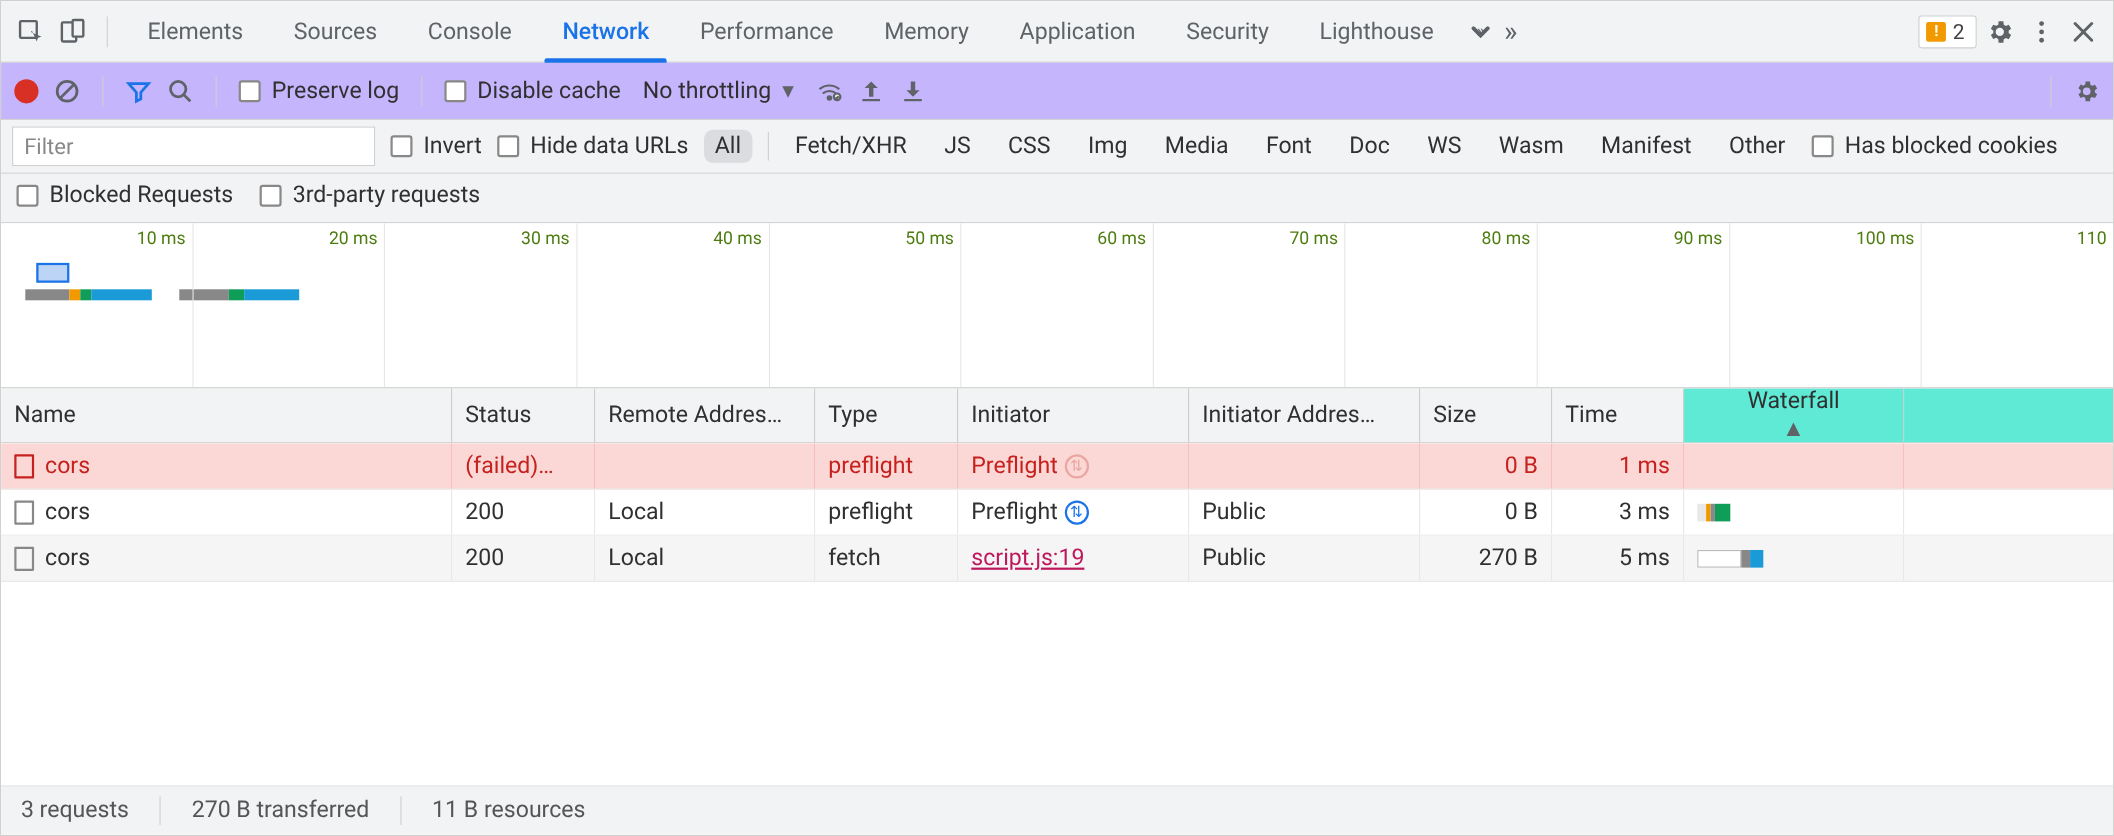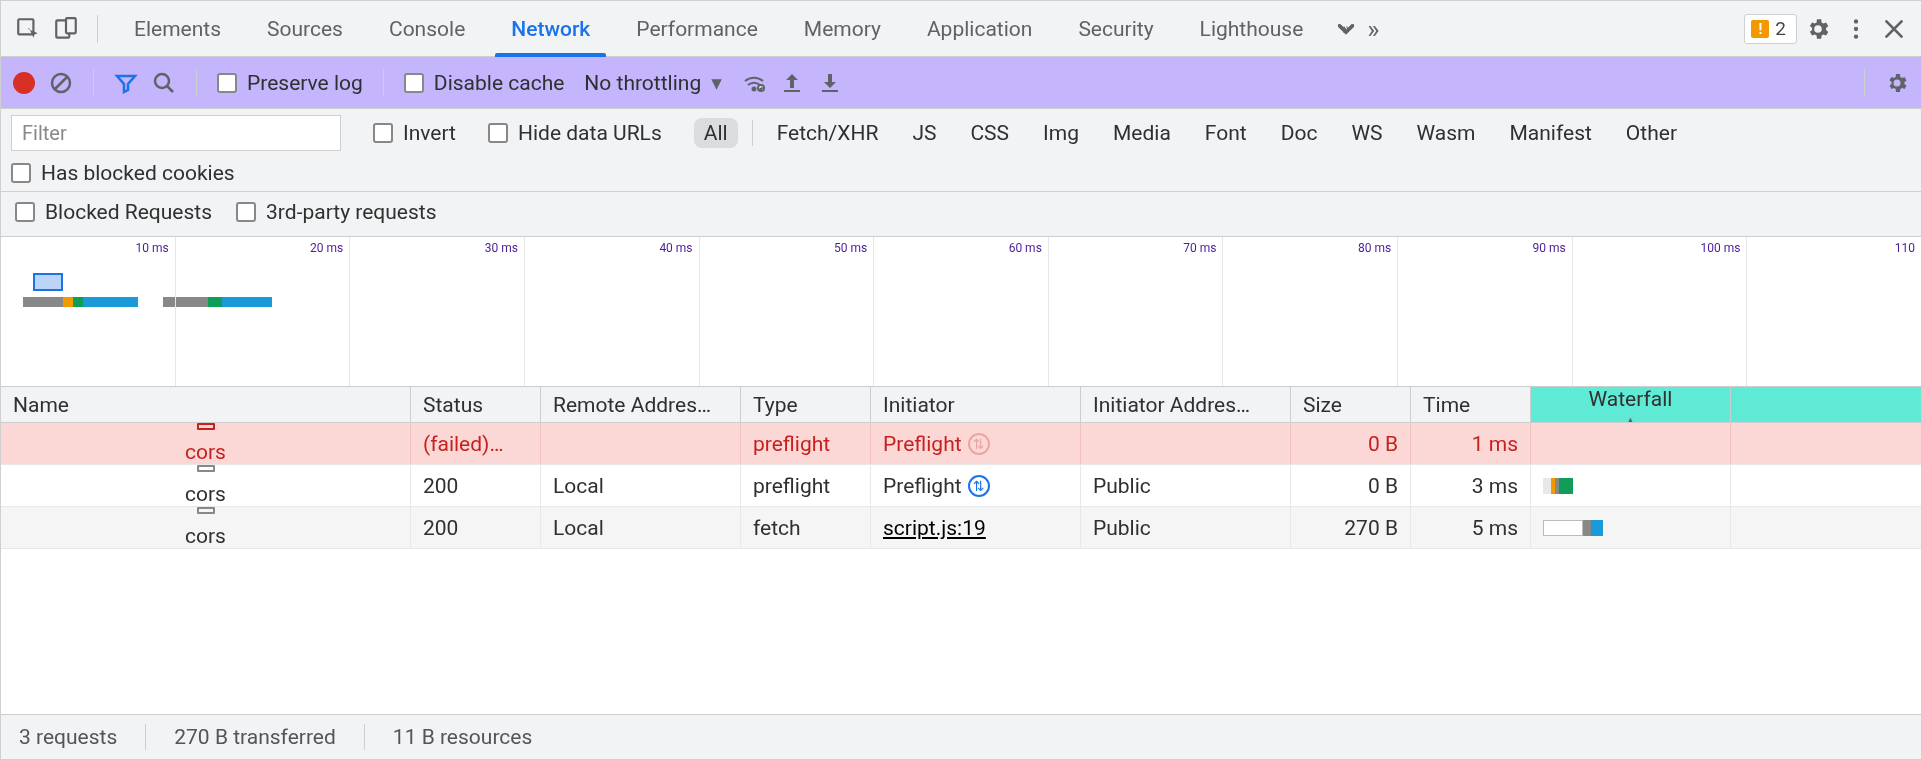--- a/index.html
+++ b/index.html
@@ -24,53 +24,53 @@
   .toolbar2 svg { width: 24px; height: 24px; }
   .toolbar2 .ico { color: #5f6368; display: flex; }
   .toolbar2 .ico.blue { color: #1a73e8; }
   .tb-divider { width: 1px; height: 28px; background: #cfcfcf; margin: 0 6px; }
   .chk { display: flex; align-items: center; gap: 10px; font-size: 21px; color: #303030; }
   .chk-box { width: 20px; height: 20px; border: 2px solid #888; border-radius: 3px; background: #fff; }
   .throttling { display: flex; align-items: center; gap: 10px; font-size: 21px; color: #303030; padding: 0 6px; }
   .throttling .caret { color: #5f6368; }
   .tb-spacer { flex: 1; }
   
-  .filterbar { display: flex; align-items: center; flex-wrap: wrap; gap: 32px; padding: 6px 10px; background: #f1f3f4; border-bottom: 1px solid #d0d0d0; font-size: 21px; color: #303030; row-gap: 10px; }
+  .filterbar { display: flex; align-items: center; flex-wrap: wrap; gap: 14px; padding: 6px 10px; background: #f1f3f4; border-bottom: 1px solid #d0d0d0; font-size: 21px; color: #303030; row-gap: 10px; }
   .filter-input { width: 330px; height: 36px; border: 1px solid #cfcfcf; background: #fff; padding: 0 10px; font-size: 20px; color: #888; display: flex; align-items: center; }
   .type-chip { padding: 3px 10px; border-radius: 8px; color: #303030; }
   .type-chip.active { background: #dadce0; }
   .type-sep { width: 1px; height: 26px; background: #cfcfcf; }
   
   .filterbar2 { display: flex; align-items: center; gap: 24px; padding: 8px 14px 12px; background: #f1f3f4; border-bottom: 1px solid #cdcdcd; font-size: 21px; }
   
   .overview { height: 150px; border-bottom: 1px solid #cdcdcd; background: #fff; display: flex; position: relative; }
   .ov-col { flex: 1; border-right: 1px solid #e6e6e6; position: relative; }
   .ov-col:last-child { border-right: none; }
-  .ov-label { position: absolute; top: 4px; right: 6px; font-size: 12px; color: #4c1d95; }
+  .ov-label { position: absolute; top: 4px; right: 6px; font-size: 16px; color: #4d7c0f; }
   .ov-strip { position: absolute; left: 22px; top: 36px; width: 250px; height: 40px; }
   .ov-box { position: absolute; left: 10px; top: 0; width: 30px; height: 18px; border: 2px solid #1a73e8; background: #bcd4f5; }
   .ov-bars { position: absolute; left: 0; top: 24px; height: 10px; width: 250px; }
   .ov-seg { position: absolute; top: 0; height: 10px; }
   
   .grid { flex: 1; display: flex; flex-direction: column; border-bottom: 1px solid #cdcdcd; min-height: 0; }
   .grid-head, .grid-row { display: grid; grid-template-columns: 410px 130px 200px 130px 210px 210px 120px 120px 200px 1fr; align-items: center; font-size: 21px; }
-  .grid-head { height: 36px; background: #f1f3f4; border-bottom: 1px solid #cdcdcd; color: #303030; }
+  .grid-head { height: 50px; background: #f1f3f4; border-bottom: 1px solid #cdcdcd; color: #303030; }
   .grid-head .cell { padding: 0 12px; height: 100%; display: flex; align-items: center; border-right: 1px solid #cdcdcd; white-space: nowrap; overflow: hidden; text-overflow: ellipsis; }
   .grid-head .cell.sort { background: #5eead4; justify-content: space-between; flex-direction: column; }
   .grid-body { flex: 1; overflow: auto; background: #fff; }
   .grid-row { height: 42px; border-bottom: 1px solid #e8e8e8; }
   .grid-row .cell { padding: 0 12px; height: 100%; display: flex; align-items: center; border-right: 1px solid #e8e8e8; white-space: nowrap; overflow: hidden; text-overflow: ellipsis; }
   .grid-row.alt { background: #f5f5f5; }
   .grid-row.error { background: #fbd8d6; color: #c5221f; }
   .grid-row.error .cell { border-right-color: #f3c1bf; }
   .cell.right { justify-content: flex-end; }
-  .name-cell { gap: 10px; flex-direction: column; }
+  .name-cell { gap: 10px; }
   .name-cell .doc-icon { width: 18px; height: 22px; border: 2px solid currentColor; border-radius: 1px; position: relative; }
   .grid-row:not(.error) .name-cell .doc-icon { color: #888; }
-  .initiator-link { text-decoration: underline; color: #000000; }
+  .initiator-link { text-decoration: underline; color: #be185d; }
   .swap-icon { width: 22px; height: 22px; border: 2px solid #1a73e8; border-radius: 50%; position: relative; display: inline-flex; align-items: center; justify-content: center; margin-left: 6px; }
   .swap-icon::before { content: "⇅"; font-size: 14px; color: #1a73e8; line-height: 1; }
   .grid-row.error .swap-icon { border-color: #e9a6a2; }
   .grid-row.error .swap-icon::before { color: #e9a6a2; }
   .wf-bar { display: flex; align-items: center; height: 16px; position: relative; }
   .wf-seg { height: 16px; }
   
   .statusbar { height: 44px; display: flex; align-items: center; background: #f1f3f4; padding: 0 18px; gap: 28px; font-size: 21px; color: #555; }
   .statusbar .sep { width: 1px; height: 26px; background: #cfcfcf; }
 </style>

